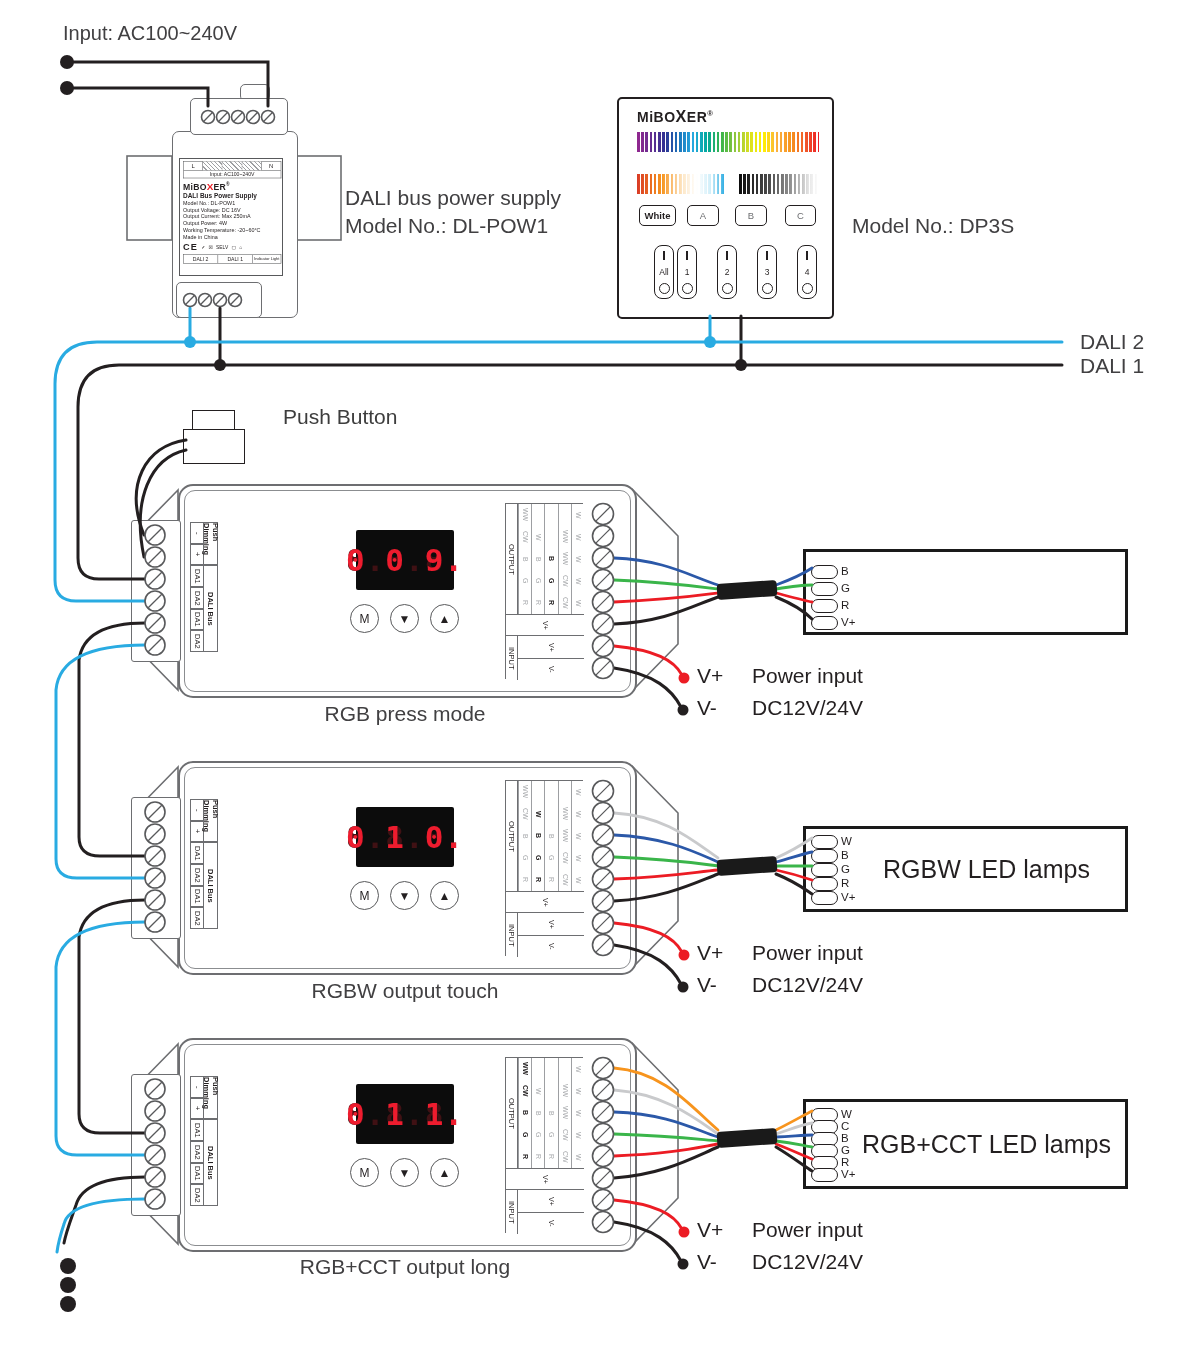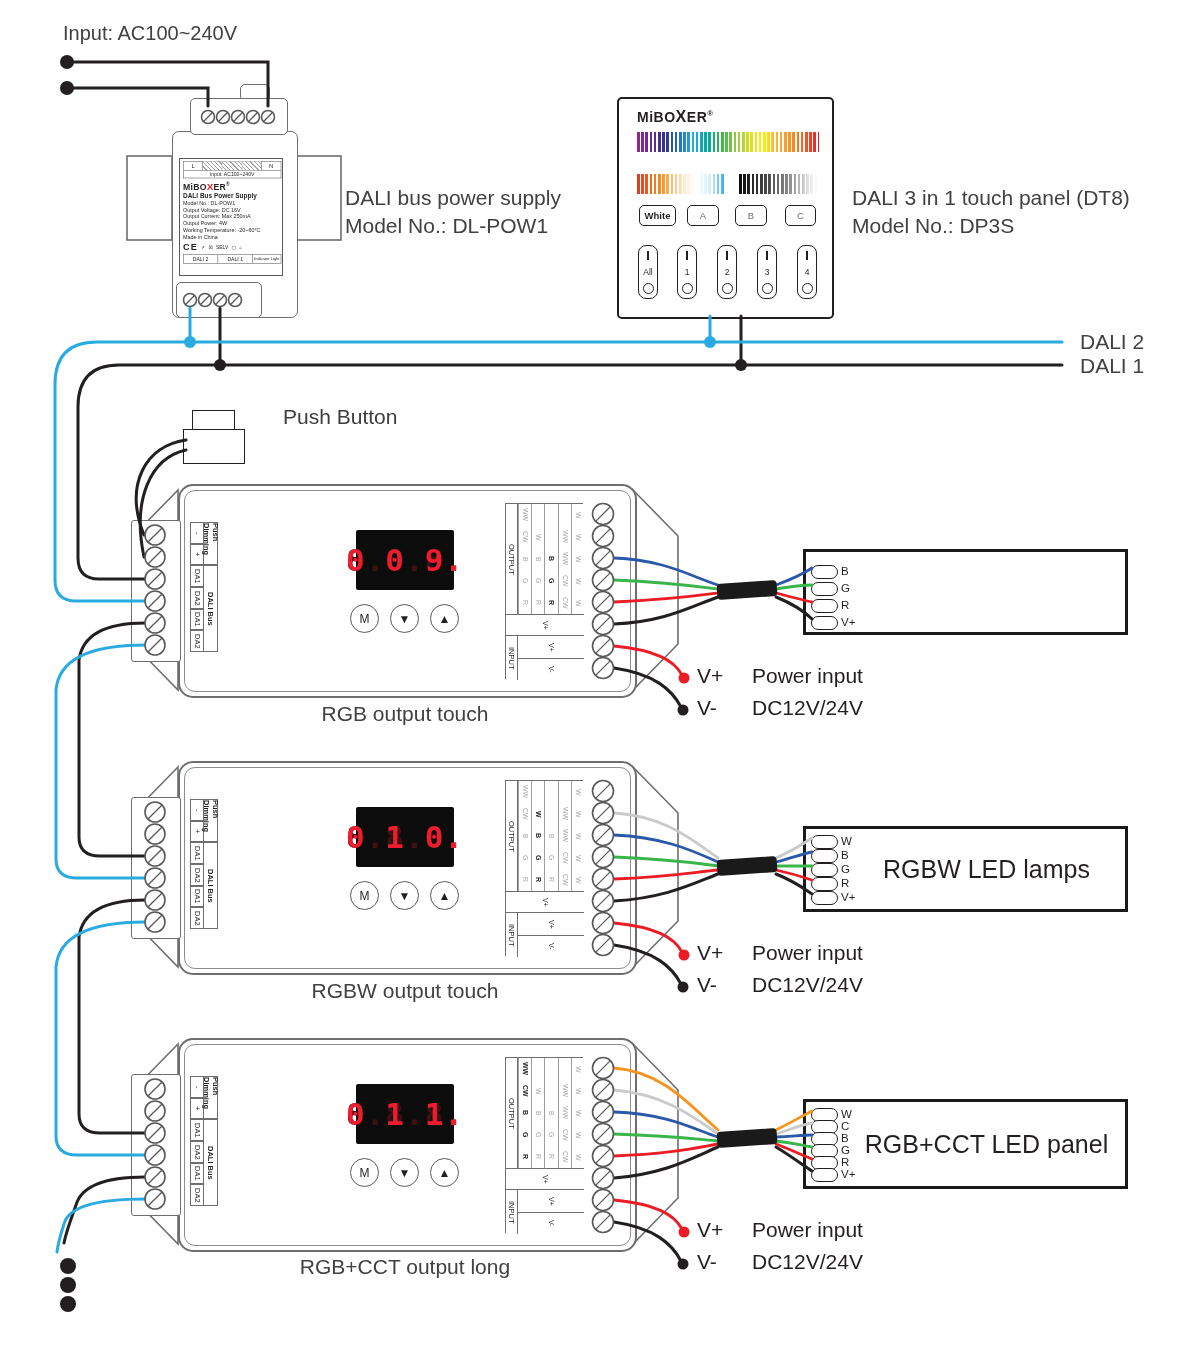--- a/index.html
+++ b/index.html
@@ -141,21 +141,21 @@
 
   <div class="abs panel" style="left:617px;top:97px;width:213px;height:218px;">
     <div class="brand" style="position:absolute;left:18px;top:8px;font-size:14px;"><span>MiBO</span><span class="x">X</span><span>ER</span><sup>®</sup></div>
     <div class="bar rainbow" style="left:18px;top:33px;width:182px;"></div>
     <div class="bar warm" style="left:18px;top:75px;width:88px;"></div>
     <div class="bar grays" style="left:120px;top:75px;width:80px;"></div>
     <div class="pbtn bold" style="left:20px;top:106px;width:35px;height:19px;">White</div>
     <div class="pbtn" style="left:68px;top:106px;width:30px;height:19px;">A</div>
     <div class="pbtn" style="left:116px;top:106px;width:30px;height:19px;">B</div>
     <div class="pbtn" style="left:166px;top:106px;width:29px;height:19px;">C</div>
-    <div class="zone" style="left:19px;top:146px;">
+    <div class="zone" style="left:35px;top:146px;">
         <div class="on-i"></div>
         <div class="zlab">All</div>
         <div class="off-o"></div>
       </div>
     <div class="zone" style="left:58px;top:146px;">
         <div class="on-i"></div>
         <div class="zlab">1</div>
         <div class="off-o"></div>
       </div>
     <div class="zone" style="left:98px;top:146px;">
@@ -167,21 +167,20 @@
         <div class="on-i"></div>
         <div class="zlab">3</div>
         <div class="off-o"></div>
       </div>
     <div class="zone" style="left:178px;top:146px;">
         <div class="on-i"></div>
         <div class="zlab">4</div>
         <div class="off-o"></div>
       </div>
   </div>
-  <div class="abs t-cap" style="left:852px;top:186px;">DALI 3 in 1 touch panel (DT8)</div>
   <div class="abs t-cap" style="left:852px;top:214px;">Model No.: DP3S</div>
 
   <div class="abs t-cap" style="left:1080px;top:330px;">DALI 2</div>
   <div class="abs t-cap" style="left:1080px;top:354px;">DALI 1</div>
 
   <div class="abs" style="left:192px;top:410px;width:41px;height:19px;border:1.6px solid #231f20;background:#fff;"></div>
   <div class="abs" style="left:183px;top:429px;width:60px;height:33px;border:1.6px solid #231f20;background:#fff;"></div>
   <div class="abs t-cap" style="left:283px;top:405px;color:#3d3d3d;">Push Button</div>
 
   <div>
@@ -246,21 +245,21 @@
           <span>.</span>
           <span class="lit">0</span>
           <span>.</span>
           <span class="lit">9</span>
           <span class="lit">.</span>
         </div>
       </div>
     <div class="mbtn" style="left:350px;top:604px;">M</div>
     <div class="mbtn" style="left:390px;top:604px;">▼</div>
     <div class="mbtn" style="left:430px;top:604px;">▲</div>
-    <div class="caption t-cap" style="left:255px;top:702px;">RGB output touch</div>
+    <div class="caption t-cap" style="left:255px;top:702px;">RGB press mode</div>
     <div class="lamp" style="left:803px;top:549px;height:80px;">
       <div></div>
     <div class="pad" style="top: 13px;">
           <span class="pl">B</span>
         </div>
         <div class="pad" style="top: 30px;">
           <span class="pl">G</span>
         </div>
         <div class="pad" style="top: 47px;">
           <span class="pl">R</span>
@@ -435,21 +434,21 @@
           <span class="lit">1</span>
           <span class="lit">.</span>
         </div>
       </div>
     <div class="mbtn" style="left:350px;top:1158px;">M</div>
     <div class="mbtn" style="left:390px;top:1158px;">▼</div>
     <div class="mbtn" style="left:430px;top:1158px;">▲</div>
     <div class="caption t-cap" style="left:255px;top:1255px;">RGB+CCT output long</div>
     <div class="lamp" style="left:803px;top:1099px;height:84px;">
       <div></div>
-      <div class="title">RGB+CCT LED panel</div>
+      <div class="title">RGB+CCT LED lamps</div>
     <div class="pad" style="top: 6px;">
           <span class="pl">W</span>
         </div>
         <div class="pad" style="top: 18px;">
           <span class="pl">C</span>
         </div>
         <div class="pad" style="top: 30px;">
           <span class="pl">B</span>
         </div>
         <div class="pad" style="top: 42px;">

